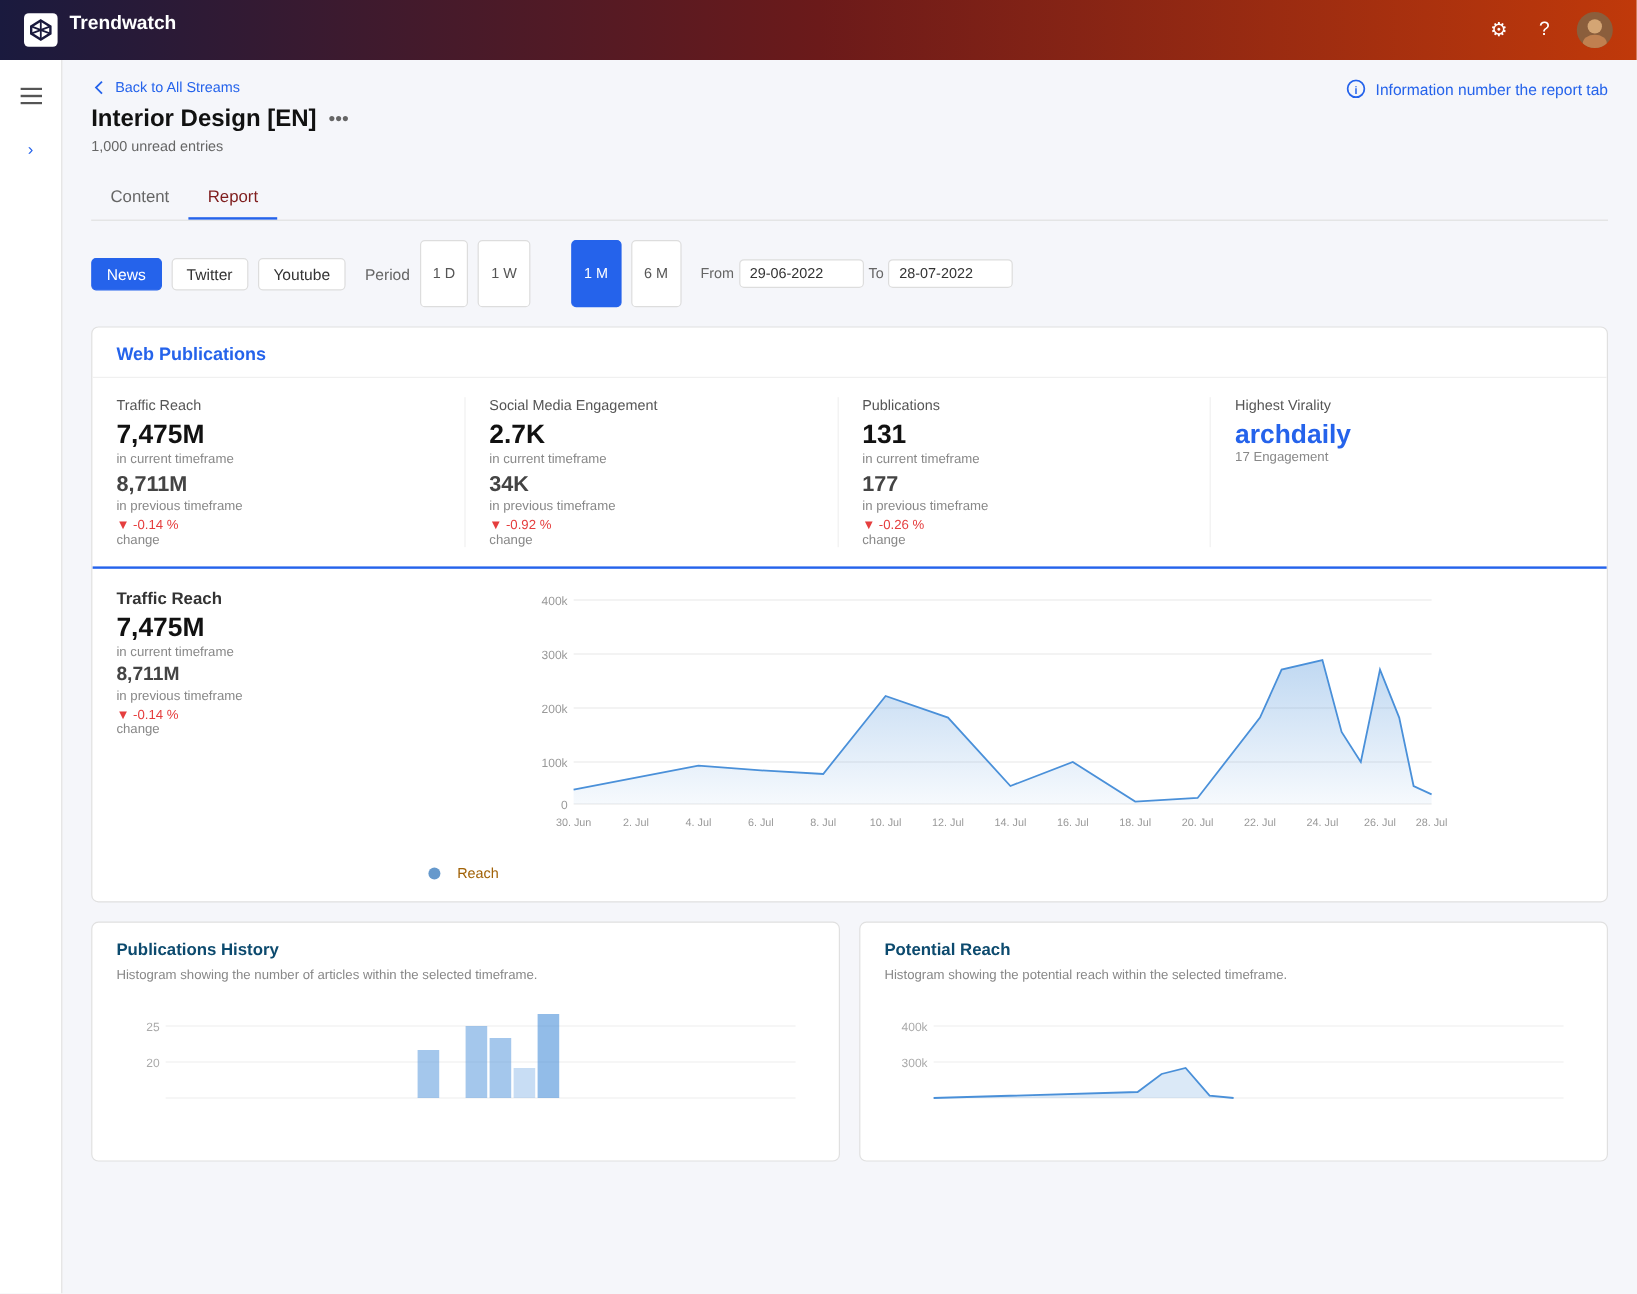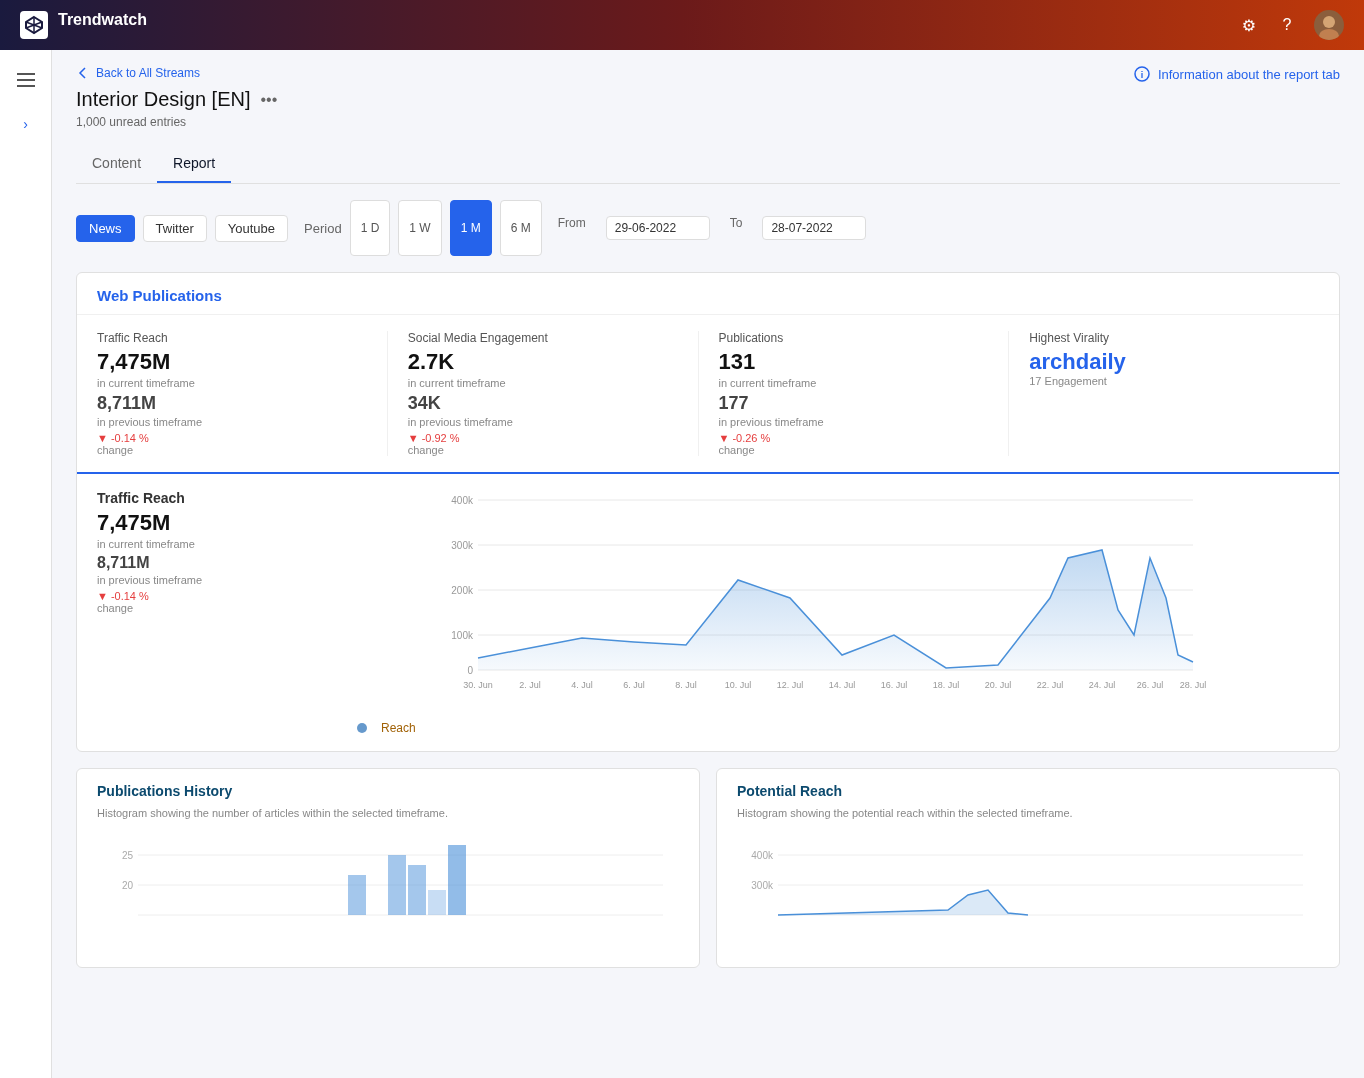--- a/index.html
+++ b/index.html
@@ -23,38 +23,38 @@
     .layout { display: flex; height: calc(100vh - 50px); }
     .sidebar { width: 52px; background: white; border-right: 1px solid #e0e0e0; display: flex; flex-direction: column; align-items: center; padding: 16px 0; gap: 16px; }
     .sidebar-icon { width: 28px; height: 28px; display: flex; align-items: center; justify-content: center; cursor: pointer; color: #555; font-size: 16px; }
     .main { flex: 1; overflow-y: auto; padding: 0; }
 
     
     .content { padding: 16px 24px; }
     .breadcrumb { display: flex; align-items: center; gap: 6px; color: #2563eb; font-size: 12px; cursor: pointer; margin-bottom: 8px; }
     .breadcrumb svg { width: 14px; height: 14px; }
     .page-header { display: flex; align-items: center; justify-content: space-between; margin-bottom: 4px; }
-    .page-title { font-size: 20px; font-weight: 400; color: #111; }
+    .page-title { font-size: 20px; font-weight: 700; color: #111; }
     .page-title-right { display: flex; align-items: center; gap: 8px; color: #2563eb; font-size: 13px; cursor: pointer; }
     .more-btn { color: #666; cursor: pointer; font-size: 16px; }
     .unread { color: #666; font-size: 12px; margin-bottom: 16px; }
 
     
     .tabs { display: flex; border-bottom: 1px solid #e0e0e0; margin-bottom: 16px; gap: 0; }
     .tab { padding: 10px 16px; cursor: pointer; font-size: 14px; color: #666; border-bottom: 2px solid transparent; }
-    .tab.active { color: #0f172a; border-bottom: 2px solid #2563eb; font-weight: 500; }
+    .tab.active { color: #7f1d1d; border-bottom: 2px solid #2563eb; font-weight: 500; }
 
     
     .filter-bar { display: flex; align-items: center; gap: 8px; margin-bottom: 16px; }
     .source-btn { padding: 5px 12px; border: 1px solid #ddd; border-radius: 4px; cursor: pointer; font-size: 13px; background: white; color: #333; }
     .source-btn.active { background: #2563eb; color: white; border-color: #2563eb; }
     .period-label { color: #666; font-size: 13px; margin-left: 8px; }
     .period-btn { padding: 20px 10px; border: 1px solid #ddd; border-radius: 4px; cursor: pointer; font-size: 12px; background: white; color: #555; }
-    .period-btn.active { background: #2563eb; color: white; border-color: #2563eb; }
-    .date-range { display: flex; gap: 20px; margin-left: 8px; }
+    .period-btn.active { background: #2563eb; color: white; border-color: #2563eb; margin-left: 26px; }
+    .date-range { display: flex; align-items: center; gap: 4px; margin-left: 8px; }
     .date-input { border: 1px solid #ddd; border-radius: 4px; padding: 4px 8px; font-size: 12px; color: #333; background: white; width: 104px; }
     .date-label { color: #666; font-size: 12px; }
 
     
     .section-card { background: white; border: 1px solid #e0e0e0; border-radius: 6px; margin-bottom: 16px; overflow: hidden; }
     .section-title { font-size: 15px; font-weight: 600; color: #2563eb; padding: 14px 20px 10px; border-bottom: 1px solid #f0f0f0; }
 
     
     .stats-row { display: flex; padding: 16px 20px; gap: 0; }
     .stat-col { flex: 1; padding-right: 20px; border-right: 1px solid #f0f0f0; margin-right: 20px; }
@@ -144,21 +144,21 @@
               <span class="more-btn">•••</span>
             </div>
           </div>
           <div class="unread">1,000 unread entries</div>
         </div>
         <div class="page-title-right">
           <svg width="16" height="16" viewBox="0 0 16 16">
               <circle cx="8" cy="8" r="7" stroke="#2563eb" stroke-width="1.5" fill="none"></circle>
               <text x="8" y="12" text-anchor="middle" fill="#2563eb" font-size="9" font-weight="bold">i</text>
             </svg>
-          <span>Information about the report tab</span>
+          <span>Information number the report tab</span>
         </div>
       </div>
 
       <div class="tabs">
         <div class="tab">Content</div>
         <div class="tab active">Report</div>
       </div>
 
       <div class="filter-bar">
         <button class="source-btn active">News</button>

